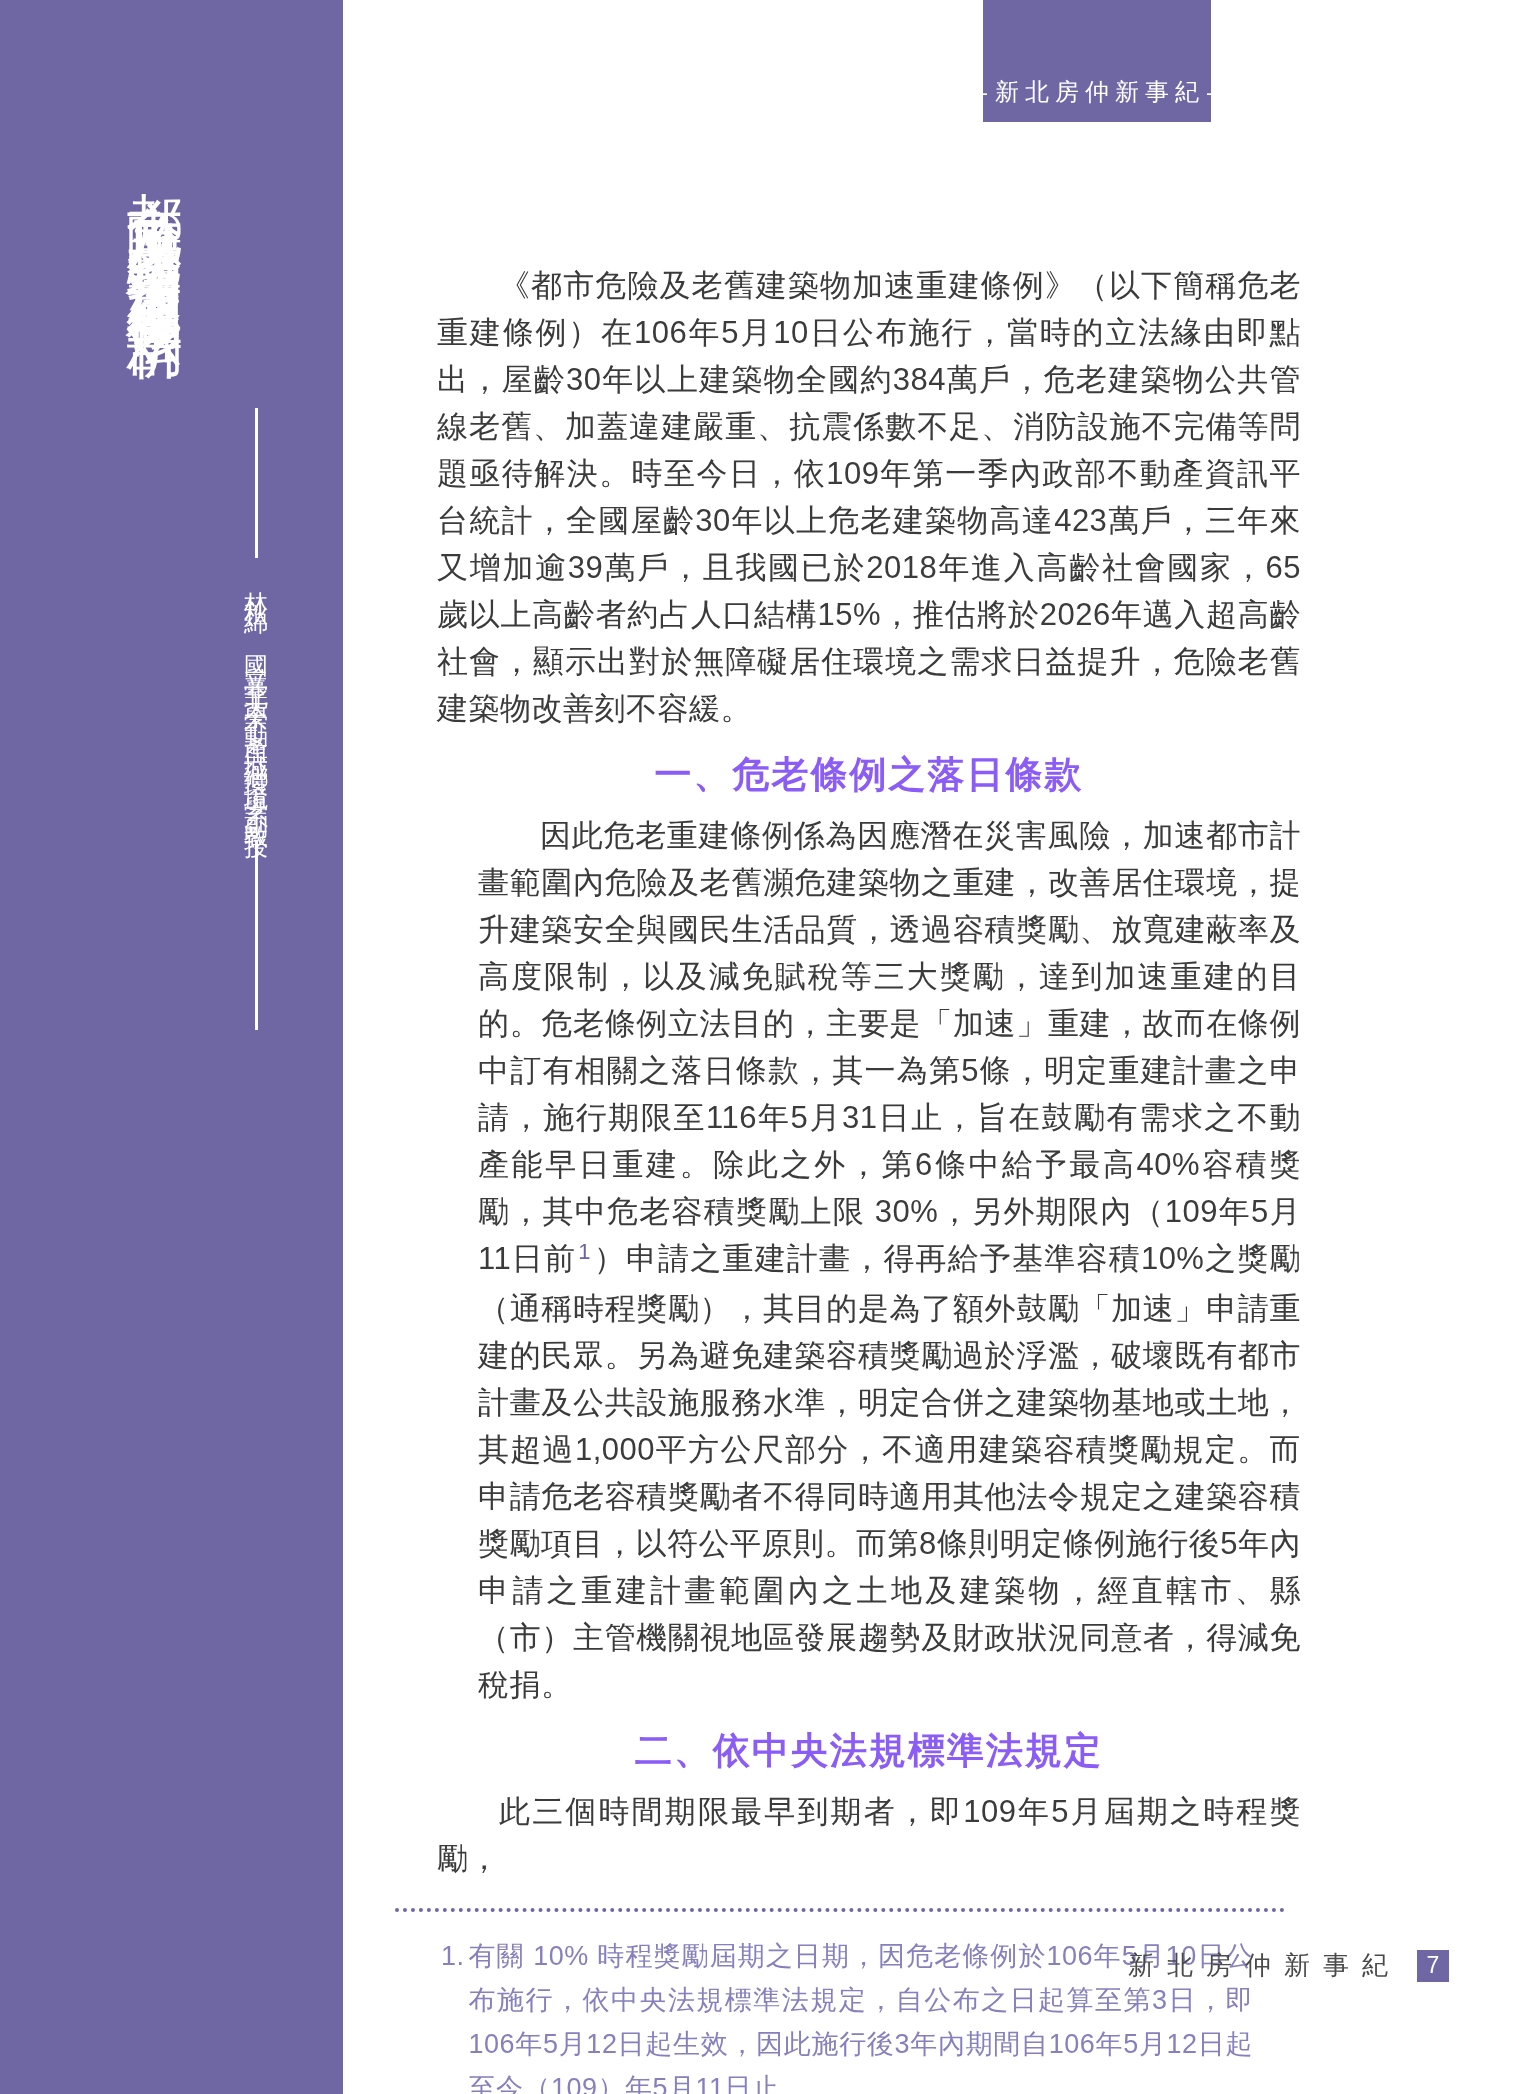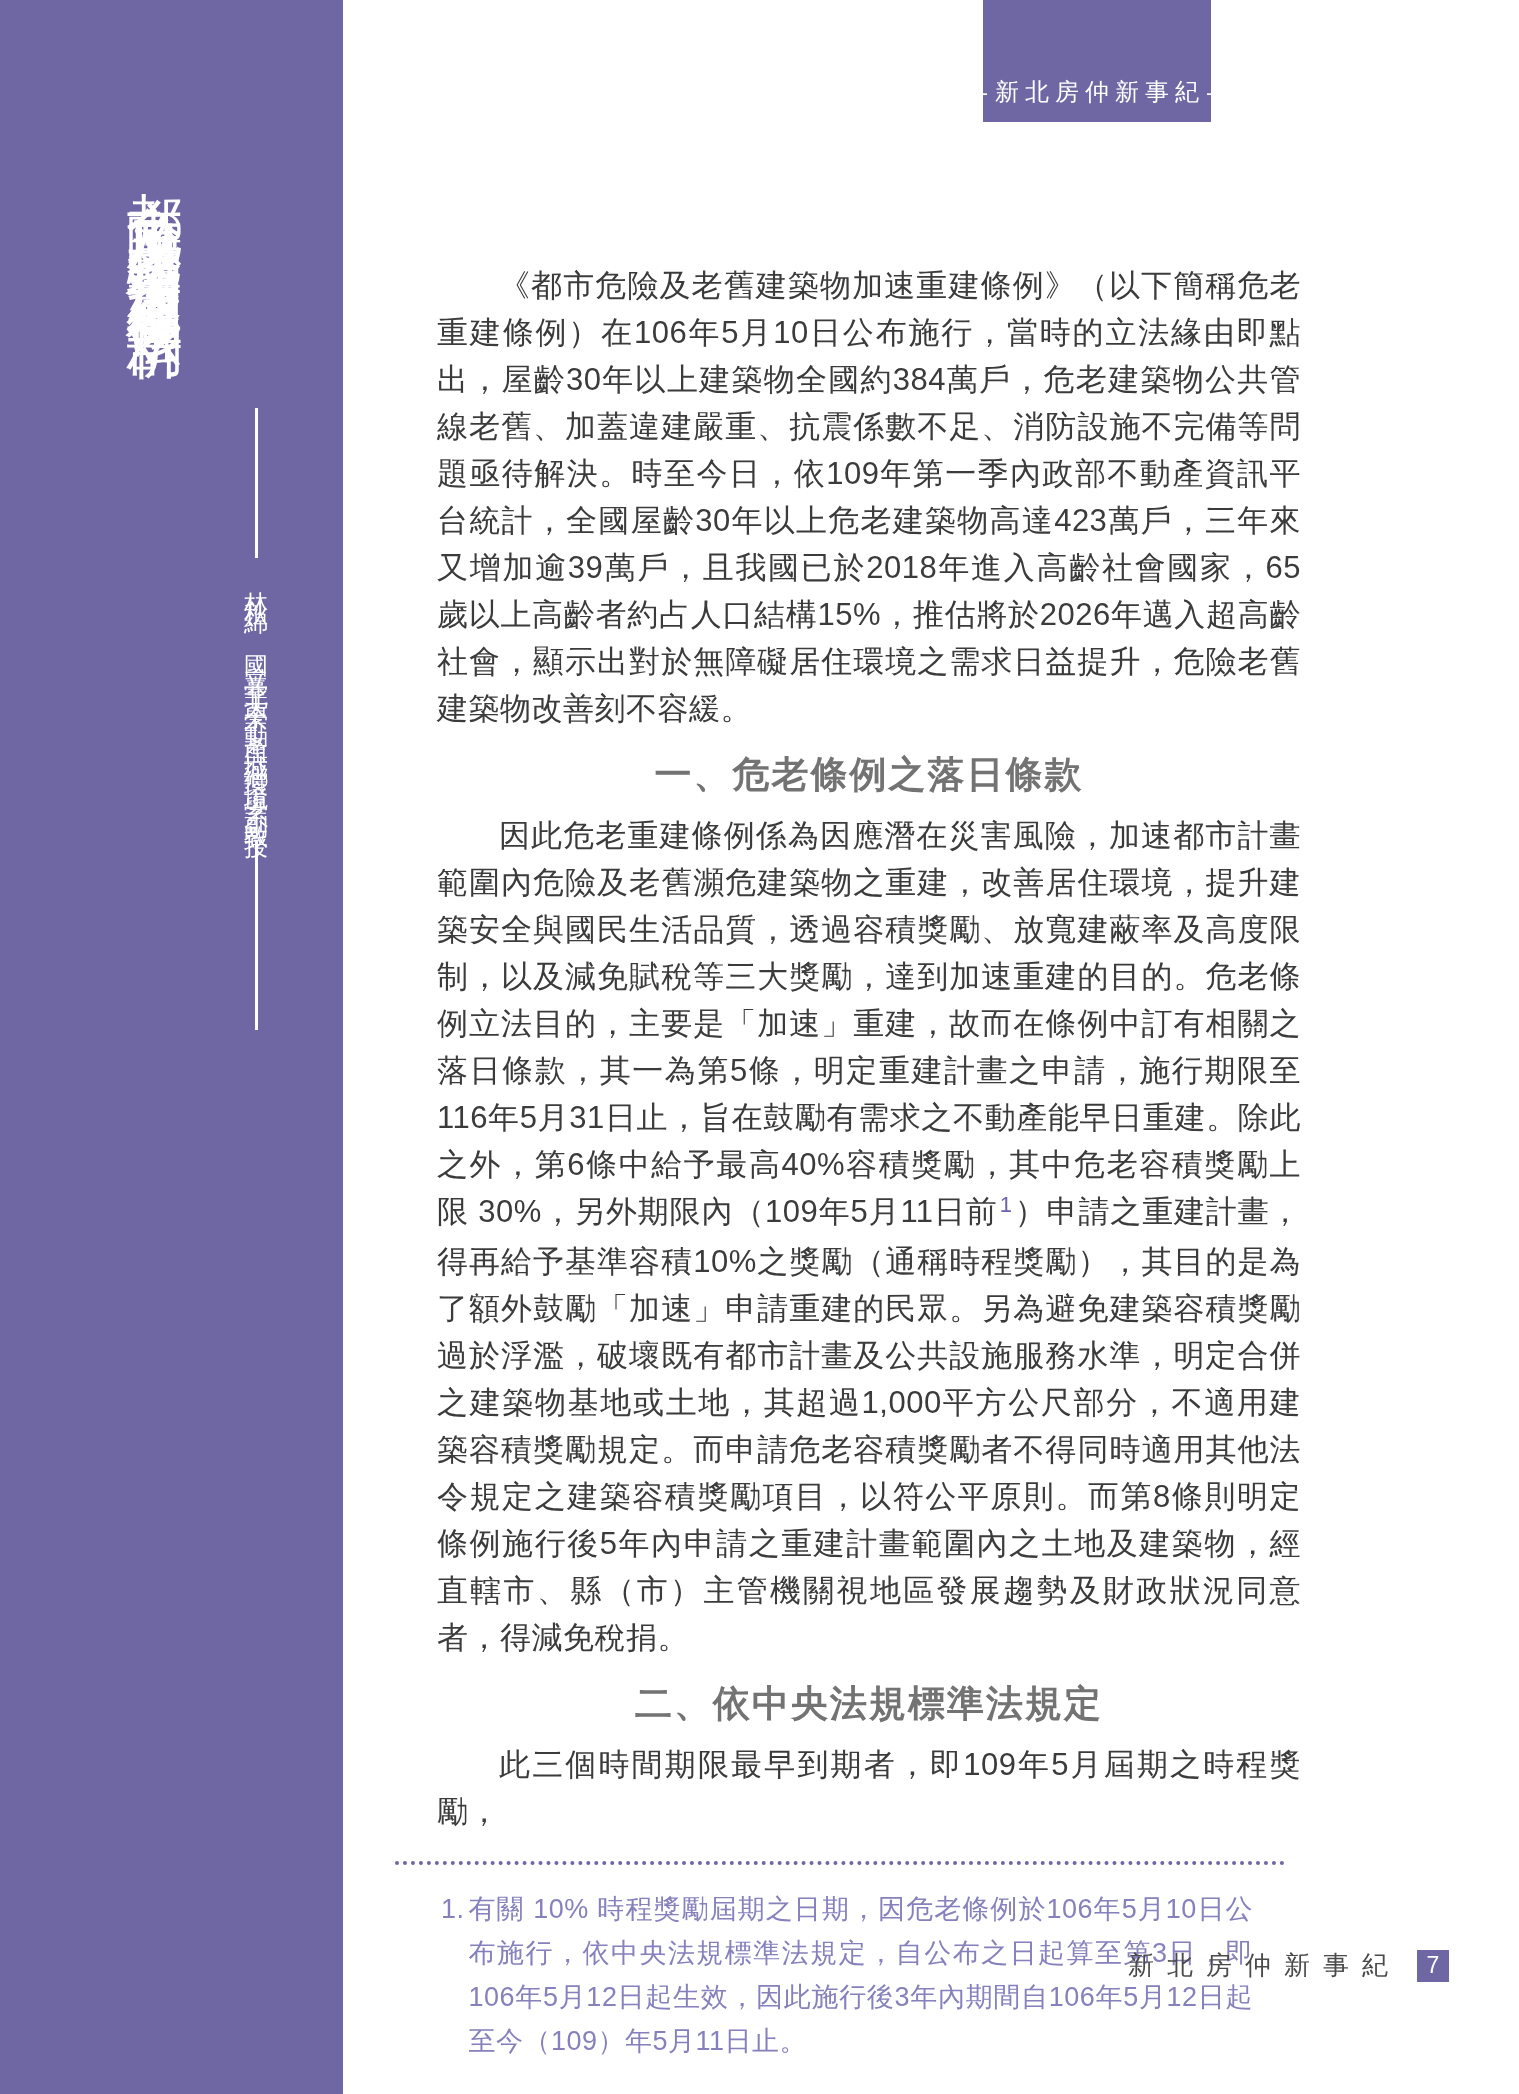--- a/index.html
+++ b/index.html
@@ -63,29 +63,29 @@
     width:864px;
     color:#3b3b3b;
   }
   .para {
     font-size:31px; line-height:47px; letter-spacing:0.5px;
     text-align:justify;
     margin:0;
   }
   .para.indent { text-indent:2em; }
   .p1 { margin-top:262px; }
-  .p2 { margin-top:12px; }
+  .p2 { margin-top:12px;margin-left:41px; }
   .p3 { margin-top:11px; }
   .fn-sup {
     color:#6A62AB; font-size:22px;
     position:relative; top:-10px;
     padding:0 2px;
   }
   .heading {
-    color:#737373; font-weight:bold;
+    color:#8b5cf6; font-weight:bold;
     font-size:37px; line-height:46px; letter-spacing:2px;
     text-align:center;
     margin:20px 0 14px 0;
   }
 
   
   .dotted-rule {
     margin-top:26px; margin-left:-42px;
     width:890px; height:0;
     border-top:4px dotted #6F67A4;

